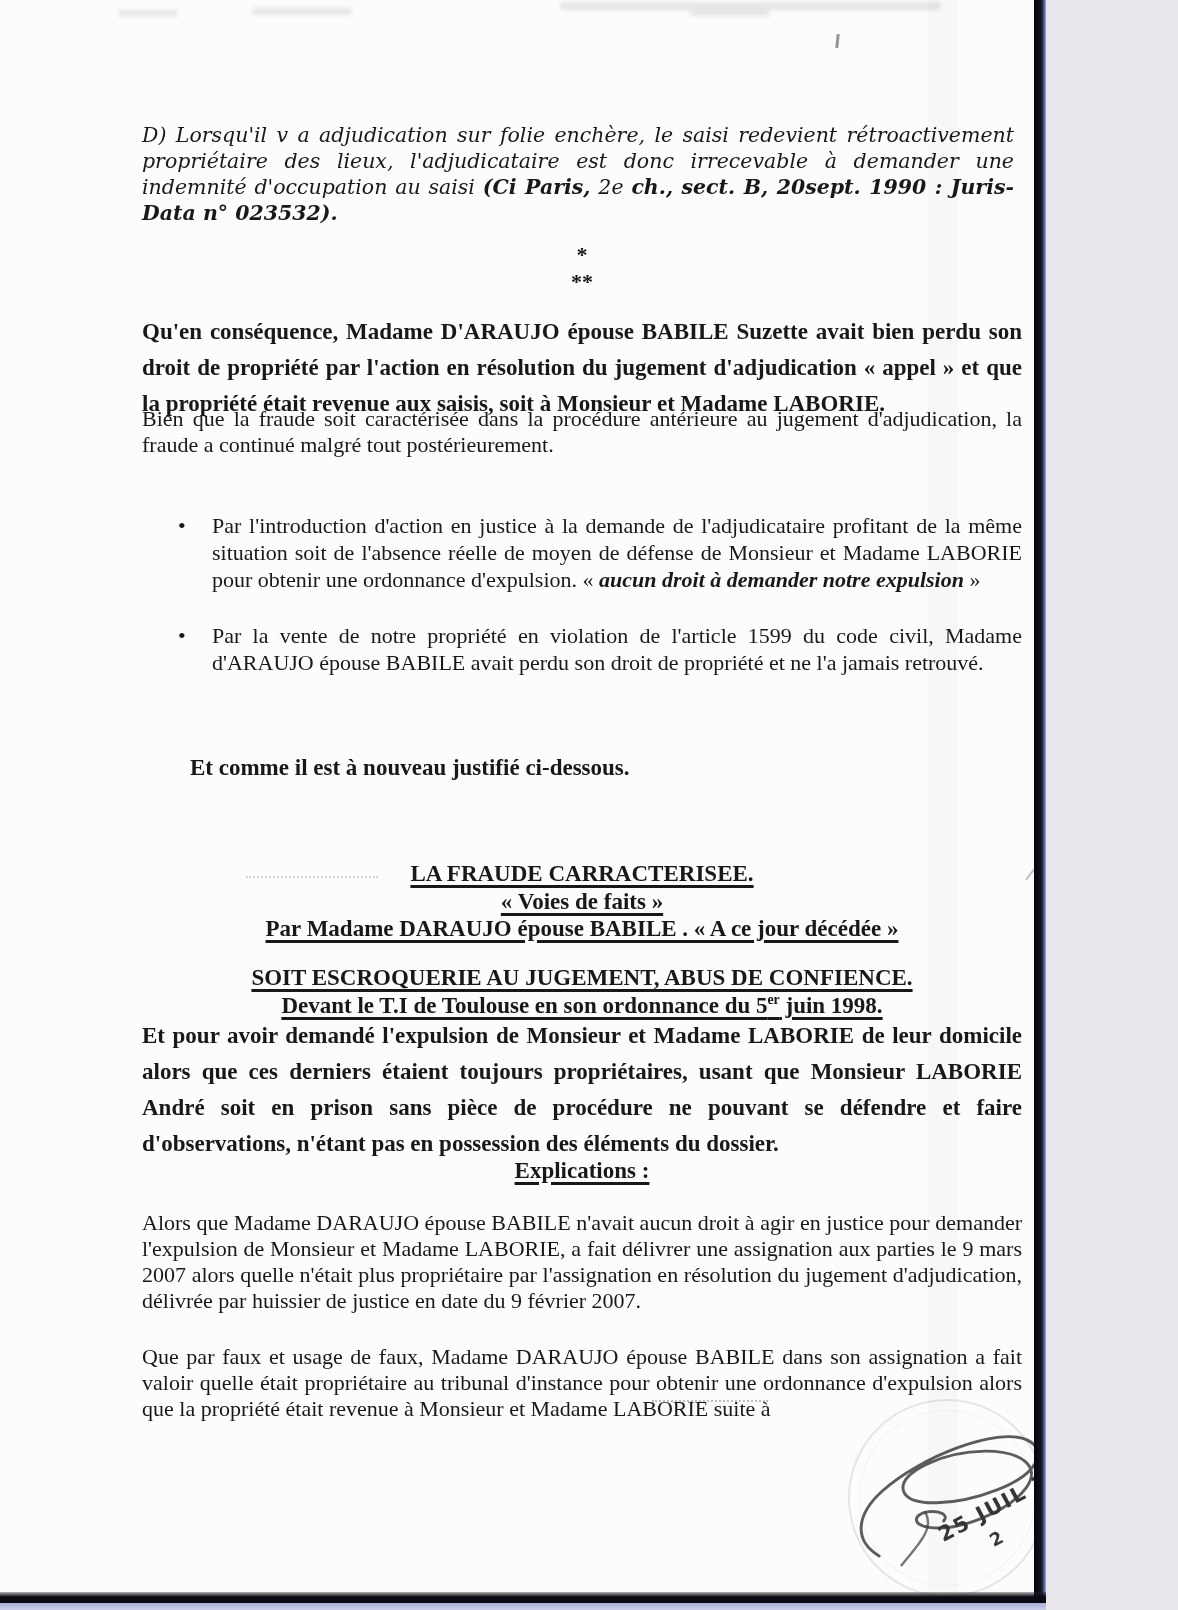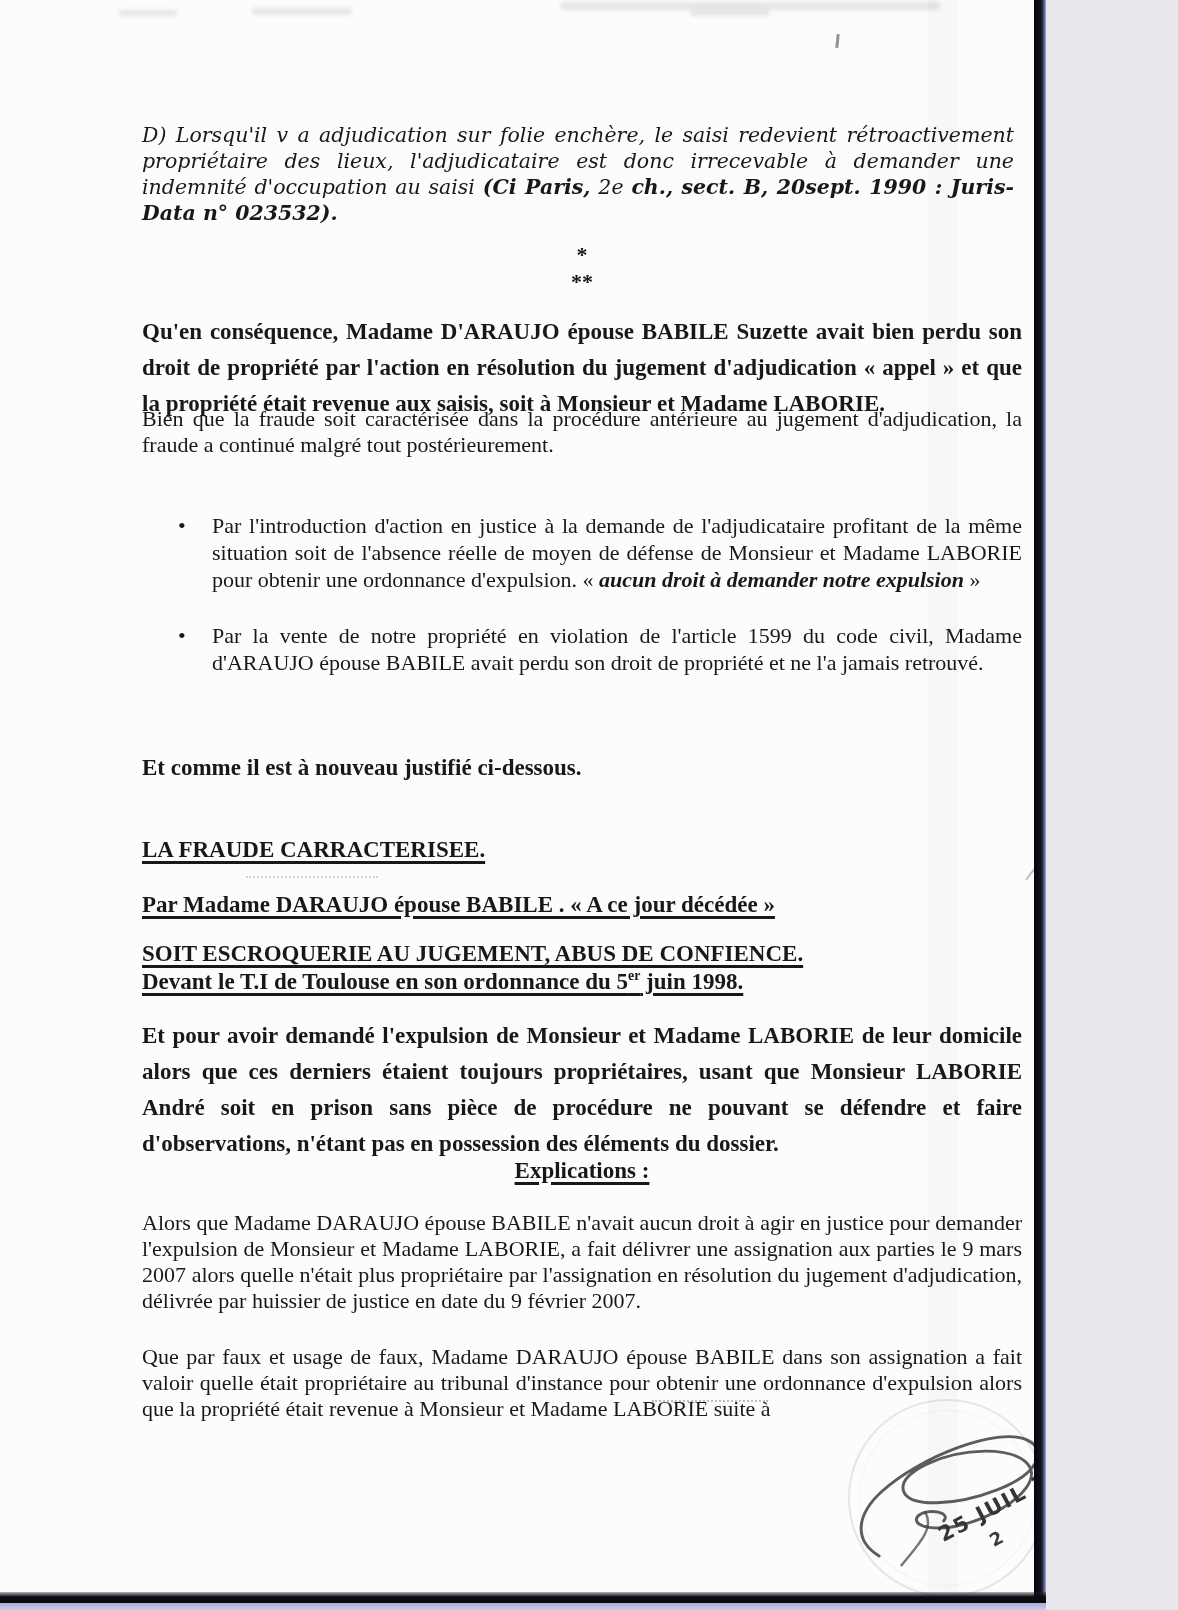--- a/index.html
+++ b/index.html
@@ -25,24 +25,25 @@
     font-size:20.5px;line-height:26px;
     text-align:justify;
     width:872px;
   }
   .italic-para .seg-b{font-weight:700;}
   .seg-b{font-weight:700;}
   .seg-bi{font-weight:700;font-style:italic;}
   sup{font-size:0.6em;vertical-align:super;line-height:0;}
   .ast{text-align:center;font-weight:700;font-size:22px;line-height:27px;}
   .heading{
-    font-weight:700;font-size:23px;line-height:28px;
+    text-align:center;font-weight:700;font-size:23px;line-height:28px;
     text-decoration:underline;
     text-decoration-thickness:2.5px;
     text-underline-offset:4px;
+    margin-top:24px;
   }
   .subheading-label{
     font-weight:700;font-size:23px;
     text-decoration:underline;
     text-decoration-thickness:2.5px;
     text-underline-offset:4px;
   }
   ul.bullets{list-style:none;margin:0;padding:0;}
   ul.bullets li{
     position:relative;
@@ -136,23 +137,24 @@
     <li>
       <span class="bullet-marker">•</span>
       <span><span>Par l'introduction d'action en justice à la demande de l'adjudicataire profitant de la même situation soit de l'absence réelle de moyen de défense de Monsieur et Madame LABORIE pour obtenir une ordonnance d'expulsion. « </span><span class="seg-bi">aucun droit à demander notre expulsion</span><span> »</span></span>
     </li>
     <li>
       <span class="bullet-marker">•</span>
       <span><span>Par la vente de notre propriété en violation de l'article 1599 du code civil, Madame d'ARAUJO épouse BABILE avait perdu son droit de propriété et ne l'a jamais retrouvé.</span></span>
     </li>
   </ul>
 
-  <div class="block para-bold" style="top:750px;text-align:left;">Et comme il est à nouveau justifié ci-dessous.</div>
+  <div class="block para-bold" style="top:750px;text-align:left;margin-left:48px;">Et comme il est à nouveau justifié ci-dessous.</div>
 
   <div class="block heading" style="top:836px;">LA FRAUDE CARRACTERISEE.</div>
+  <div class="block heading" style="top:864px;">« Voies de faits »</div>
   <div class="block heading" style="top:891px;">Par Madame DARAUJO épouse BABILE . «  A ce jour décédée »</div>
 
   <div class="block heading" style="top:940px;">SOIT ESCROQUERIE AU JUGEMENT, ABUS DE CONFIENCE.</div>
   <div class="block heading" style="top:968px;"><span>Devant le T.I de Toulouse en son ordonnance du 5</span><sup>er</sup><span> juin 1998.</span></div>
 
   <div class="block para-bold" style="top:1018px;">Et pour avoir demandé l'expulsion de Monsieur et Madame LABORIE de leur domicile alors que ces derniers étaient toujours propriétaires, usant que Monsieur LABORIE André soit en prison sans pièce de procédure ne pouvant se défendre et faire d'observations, n'étant pas en possession des éléments du dossier.</div>
 
   <div class="block subheading-label" style="top:1158px;text-align:center;">Explications :</div>
 
   <div class="block para" style="top:1210px;">Alors que Madame DARAUJO épouse BABILE n'avait aucun droit à agir en justice pour demander l'expulsion de Monsieur et Madame LABORIE, a fait délivrer une assignation aux parties le 9 mars 2007 alors quelle n'était plus propriétaire par l'assignation en résolution du jugement d'adjudication, délivrée par huissier de justice en date du 9 février 2007.</div>

